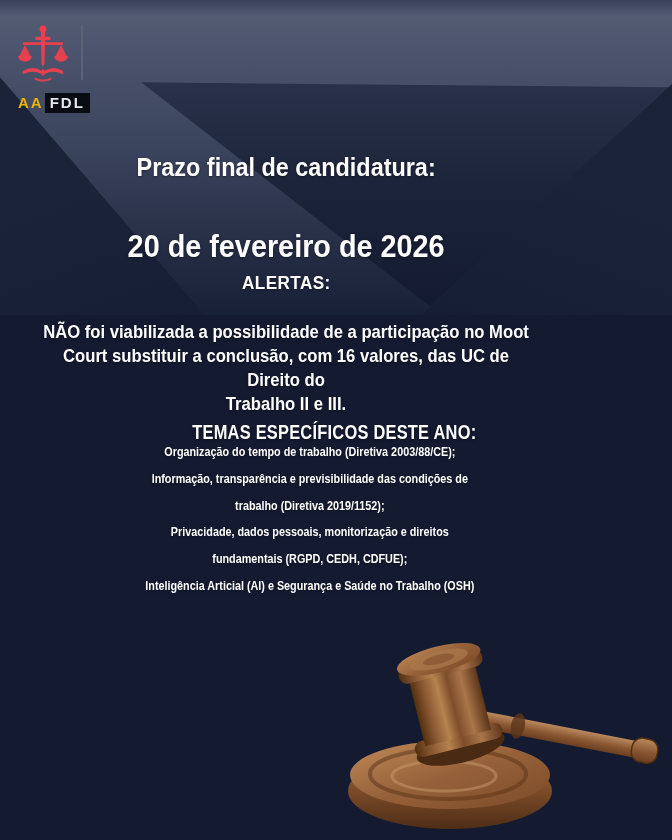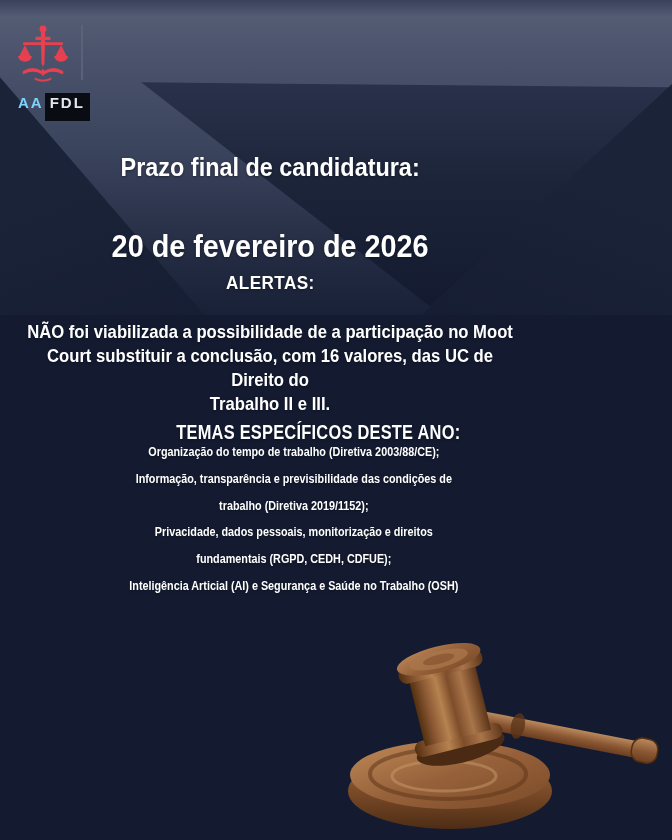--- a/index.html
+++ b/index.html
@@ -31,24 +31,24 @@
   
   .logo{position:absolute;left:0;top:0;width:330px;height:130px;}
   .logo-icon{position:absolute;left:18px;top:20px;}
   .logo-divider{position:absolute;left:81px;top:25px;width:2px;height:55px;background:#5b6278;}
   .org-name{
     position:absolute;left:92px;top:27px;
     font-family:"Liberation Serif",serif;font-size:9.5px;line-height:11.2px;
     color:#2c3344;white-space:pre-line;letter-spacing:.2px;
   }
   .wordmark{position:absolute;left:18px;top:94px;font-size:15px;font-weight:bold;letter-spacing:2px;}
-  .wm-aa{color:#7dd3fc;}
-  .wm-fdl{background:#0a0c13;color:#e4e6ec;padding:1px 5px 10px 5px;margin-left:1px;}
+  .wm-aa{color:#eab308;}
+  .wm-fdl{background:#0a0c13;color:#e4e6ec;padding:1px 5px 2px 5px;margin-left:1px;}
   
-  .txt{position:absolute;left:0;width:540px;text-align:center;
+  .txt{position:absolute;left:16px;width:540px;text-align:center;
        text-shadow:0 1px 3px rgba(0,0,0,.4);}
   .squeeze{display:inline-block;transform:scaleX(.9);transform-origin:50% 0;white-space:pre-line;}
   .title{top:135px;font-size:26px;font-weight:bold;}
   .date{top:201px;font-size:32px;font-weight:bold;}
   .alert-h{top:253px;font-size:19px;font-weight:bold;letter-spacing:.5px;}
   .alert-b{top:301px;font-size:18.5px;line-height:24px;font-weight:bold;}
   .temas-h{top:401px;font-size:20px;font-weight:bold;letter-spacing:.3px;padding-left:48px;}
   .temas-h .squeeze{transform:scaleX(.82);}
   .temas-b{top:427px;font-size:12px;line-height:26.8px;font-weight:bold;margin-left:24px;}
   

